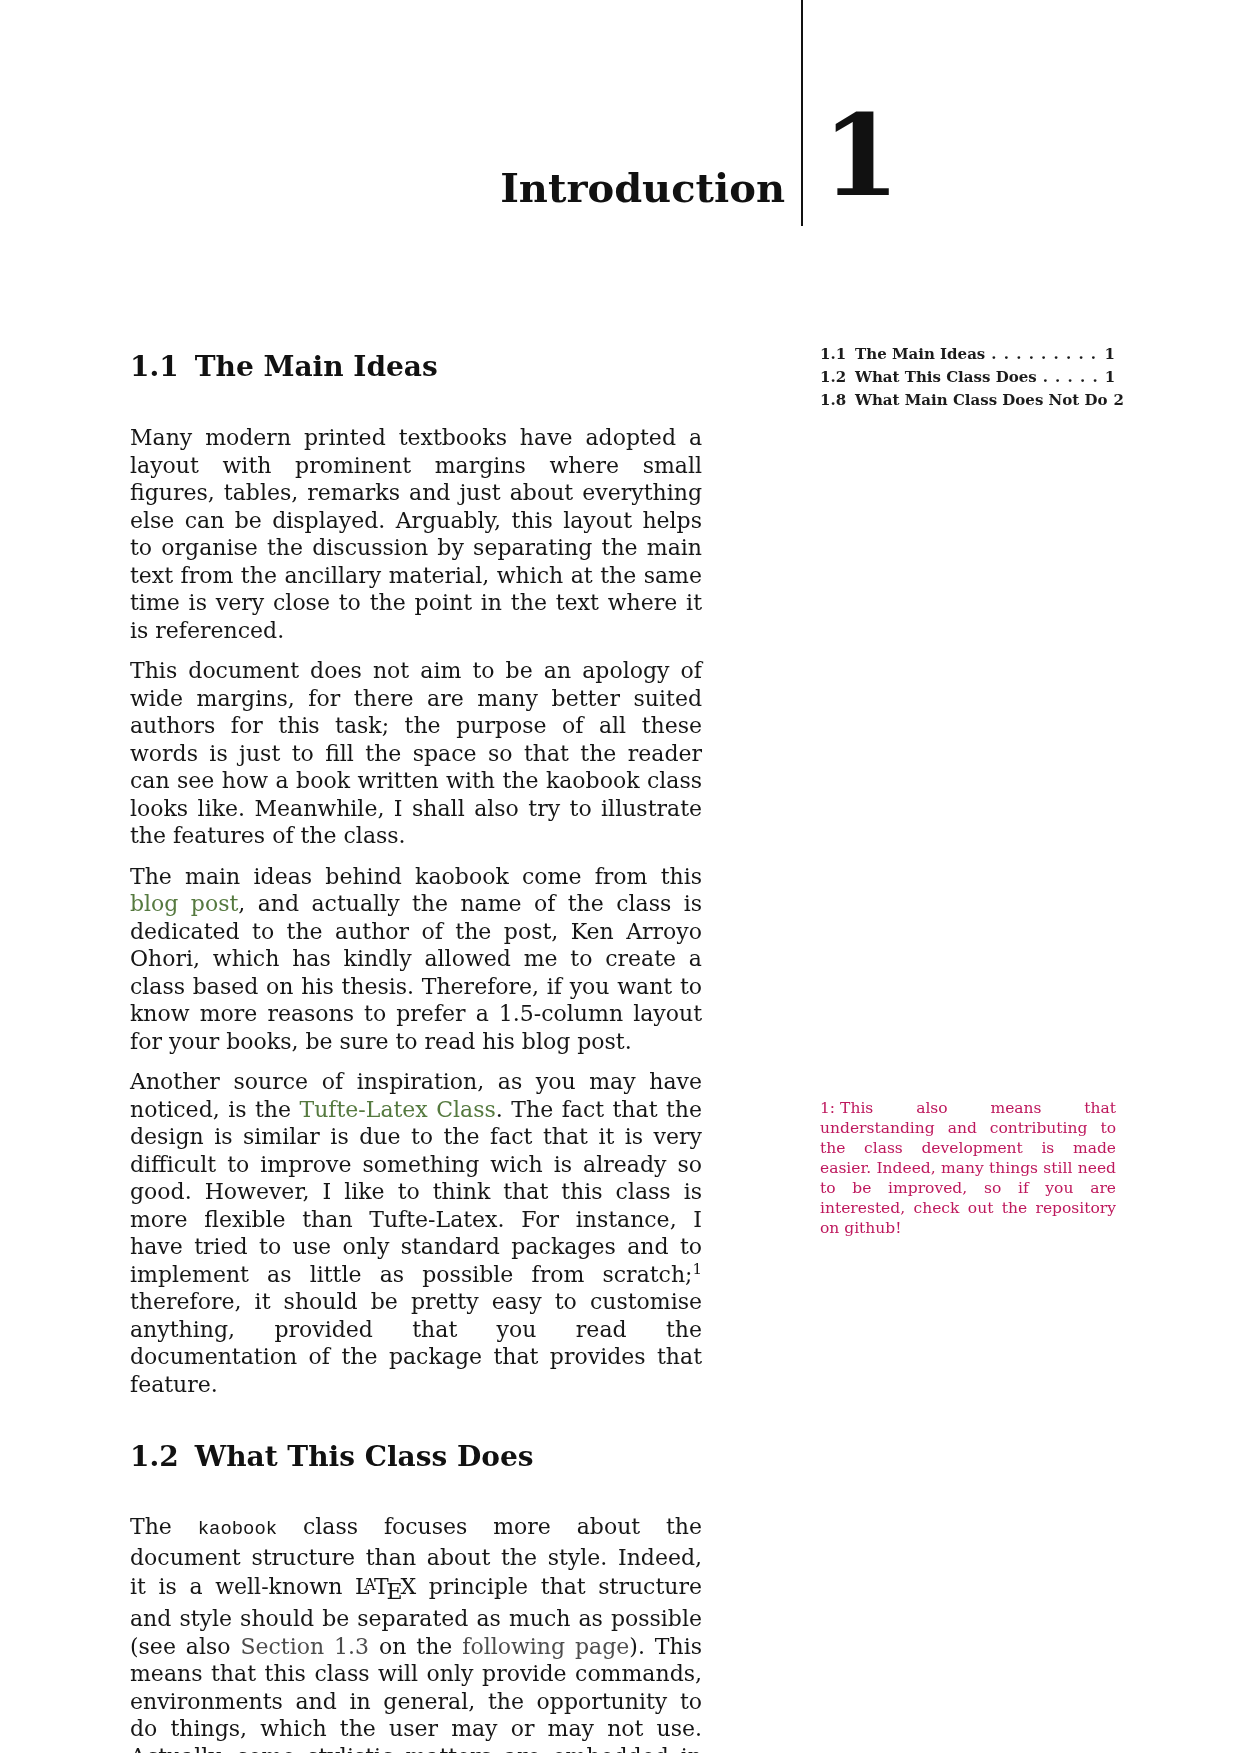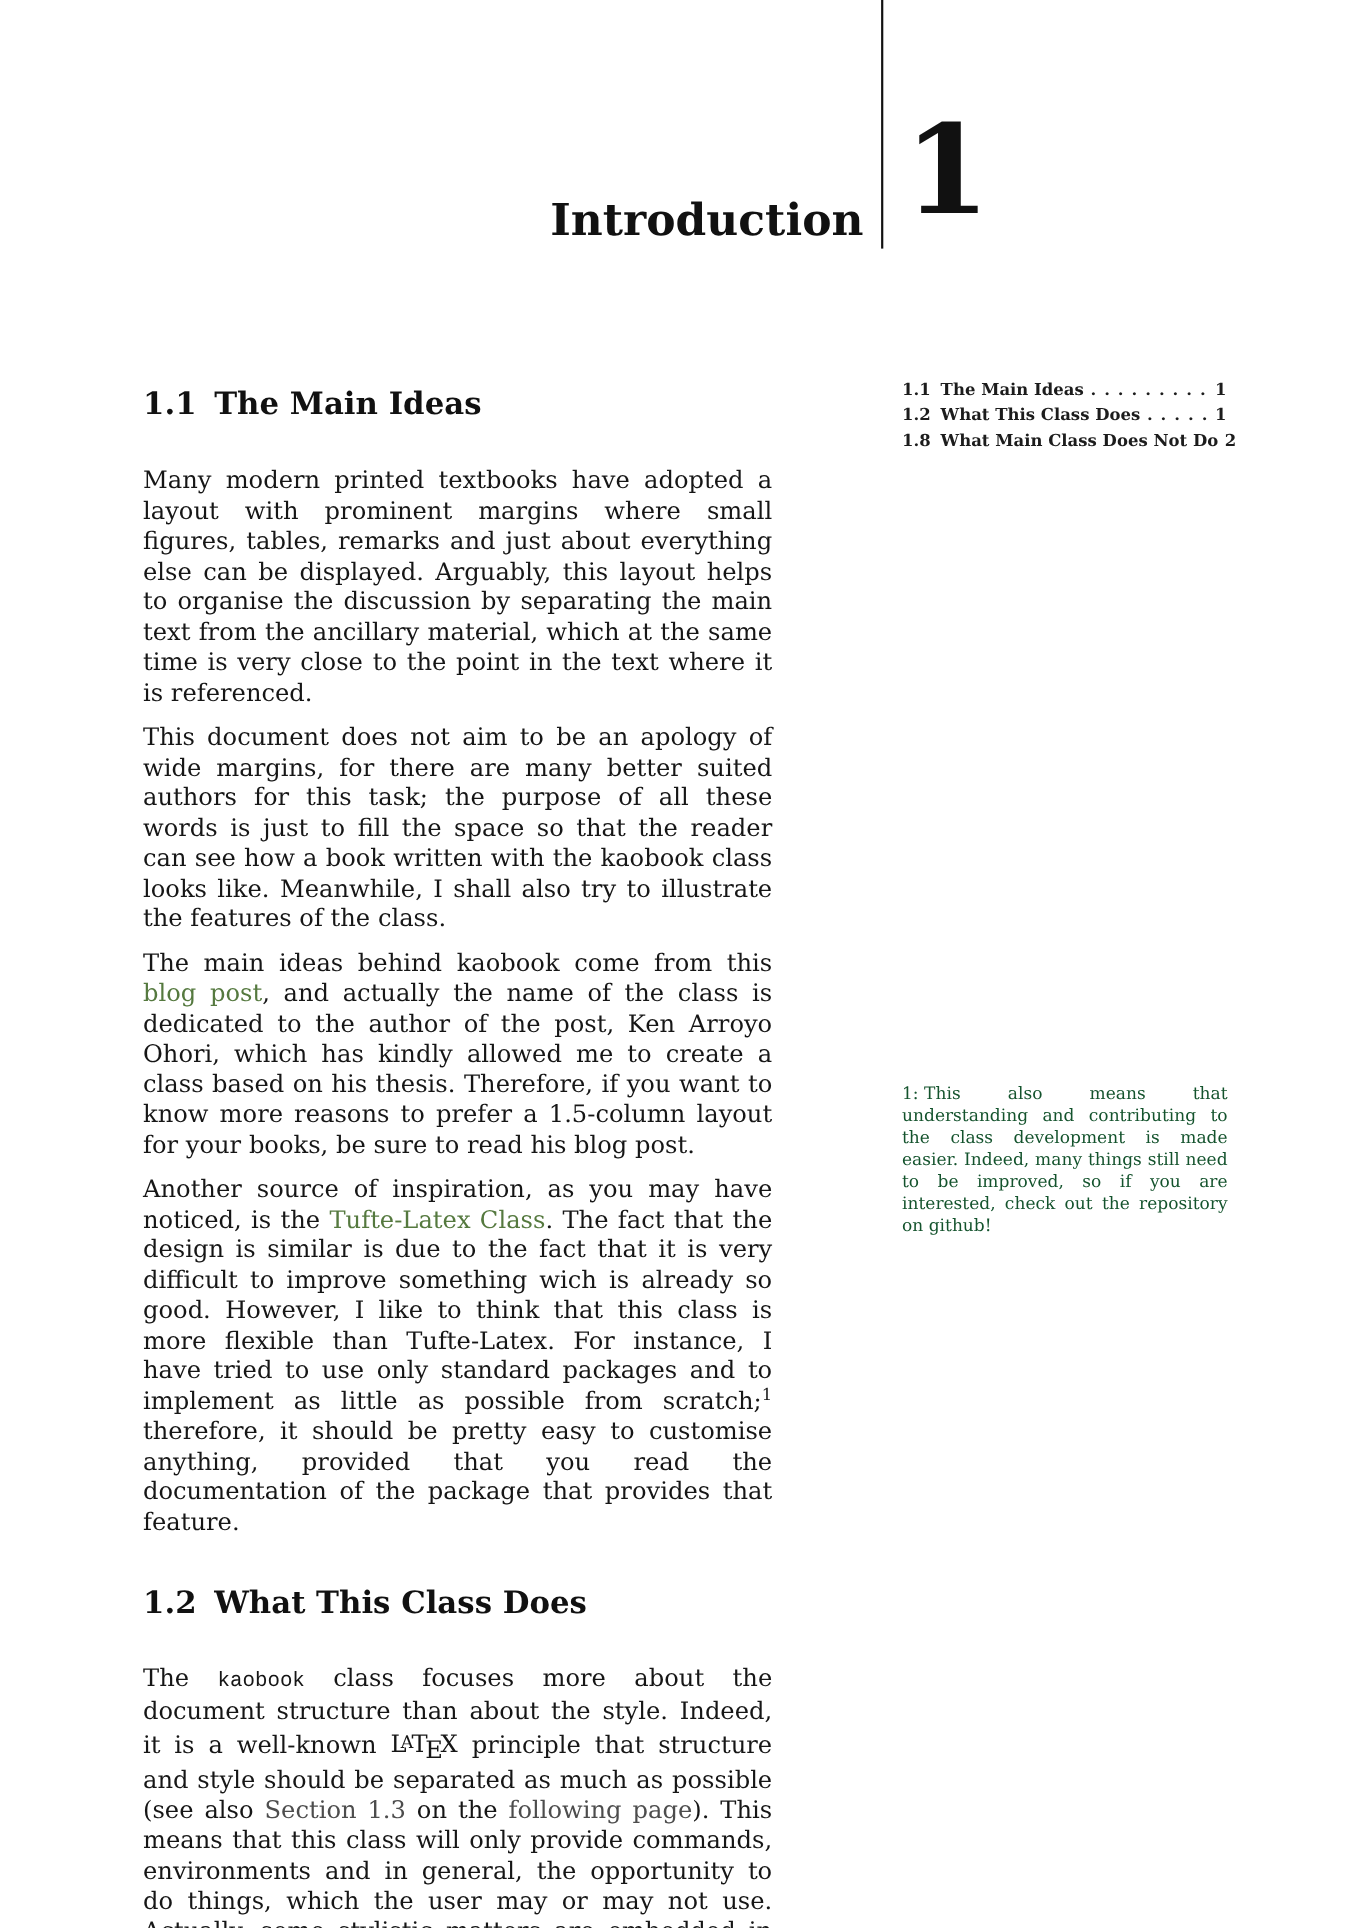--- a/index.html
+++ b/index.html
@@ -19,21 +19,20 @@
 
   
   #chapter-title {
     position: absolute;
     top: 164px;
     right: 455px;
     font-size: 40px;
     font-weight: bold;
     color: #111111;
     white-space: nowrap;
-    margin-top: 13px;
   }
   #chapter-rule {
     position: absolute;
     left: 801px;
     top: 0;
     width: 2px;
     height: 226px;
     background: #111111;
   }
   #chapter-number {
@@ -112,26 +111,26 @@
     line-height: 23px;
     white-space: nowrap;
   }
   .toc-num { margin-right: 9px; }
   .toc-leader { margin-left: 6px; letter-spacing: 1px; }
   .toc-page { margin-left: auto; padding-left: 6px; }
 
   #margin-note {
     position: absolute;
     left: 820px;
-    top: 984px;
+    top: 1098px;
     width: 296px;
     font-size: 15.5px;
     line-height: 20px;
     text-align: justify;
-    color: #14532d;
+    color: #be185d;
   }
   #margin-note .note-label { margin-right: 5px; }
 </style>
 </head>
 <body>
 
 <div id="page">
 
   <div id="chapter-title">Introduction</div>
   <div id="chapter-rule"></div>

